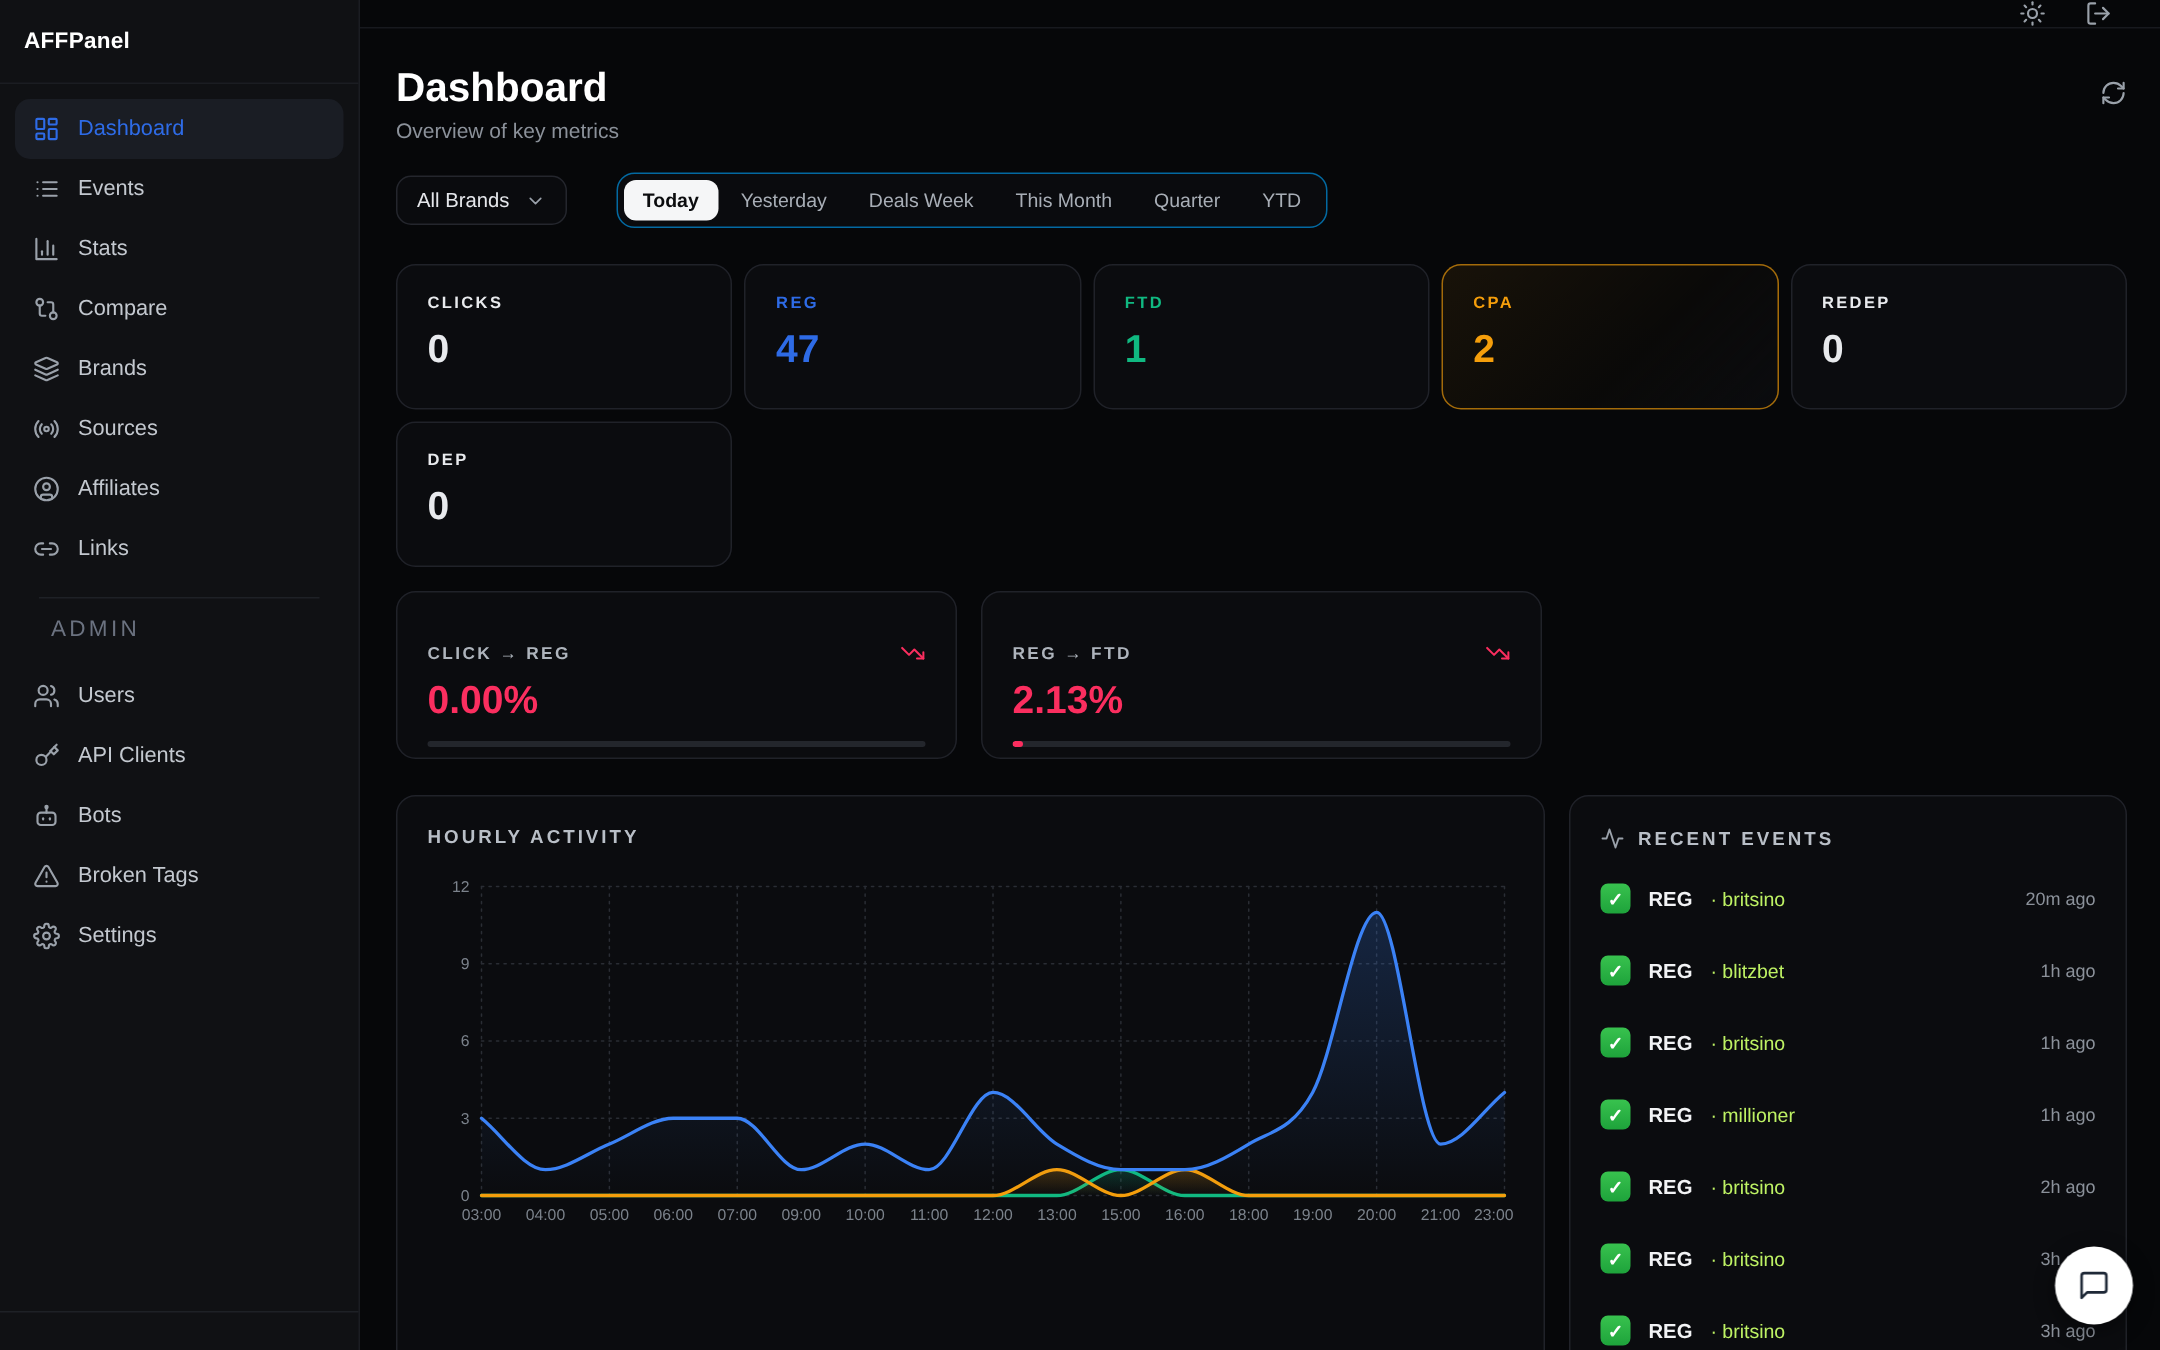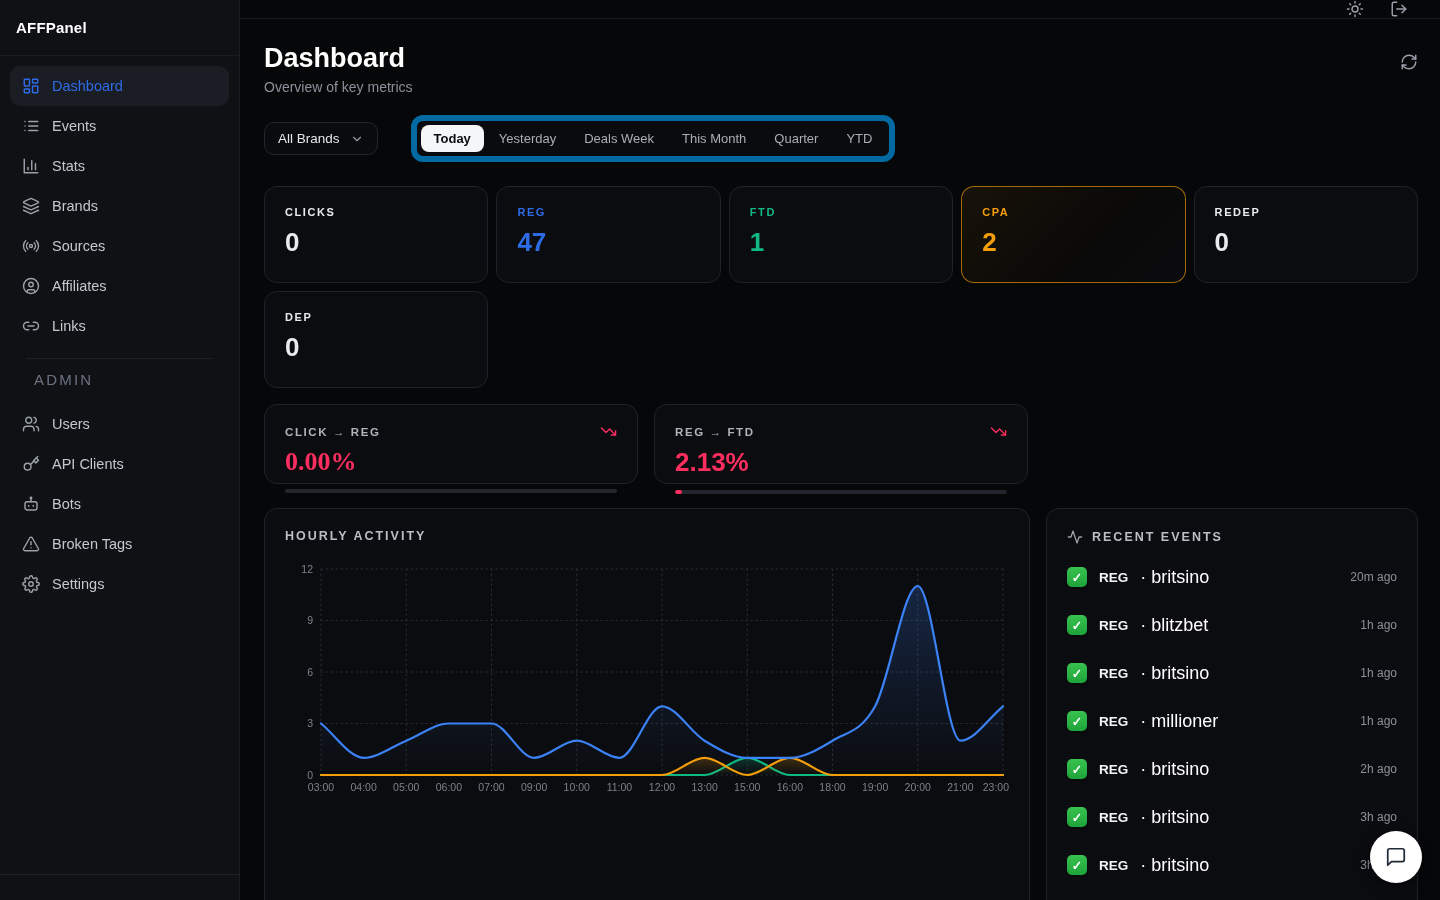--- a/index.html
+++ b/index.html
@@ -36,37 +36,37 @@
   .header-row { display:flex; justify-content:space-between; align-items:flex-start; }
   .h-title { font-size:27px; font-weight:800; color:#fff; }
   .h-sub { margin-top:5px; font-size:14px; color:#8b919a; }
   .refresh-btn { margin-top:10px; }
 
   .filters { display:flex; align-items:center; gap:33px; margin-top:20px; }
   .brand-select { display:flex; align-items:center; gap:10px; border:1px solid #24262d;
     border-radius:10px; padding:8px 13px; font-size:13.5px; color:#e5e7eb; cursor:pointer;
     background:#0a0b0e; }
   .brand-select svg { width:14px; height:14px; stroke:#9aa1aa; }
-  .period-tabs { display:flex; align-items:center; gap:2px; border:6px solid #0369a1;
+  .period-tabs { display:flex; align-items:center; gap:2px; border:1px solid #0369a1;
     border-radius:12px; padding:4px; background:#0a0b0e; }
   .ptab { font-size:13px; color:#a8aeb6; padding:6px 13px; border-radius:8px; cursor:pointer;
     white-space:nowrap; background:none; border:none; font-family:inherit; }
   .ptab.active { background:#f5f6f7; color:#0b0c0e; font-weight:700; }
 
   .stats-row { display:grid; grid-template-columns:repeat(5,1fr); gap:8px; margin-top:24px; }
   .stat-card { height:97px; background:#0b0c0f; border:1px solid #202229; border-radius:13px;
     padding:19px 20px; cursor:pointer; }
   .stat-card.highlight { border-color:rgba(245,158,11,.65);
     background:linear-gradient(135deg, rgba(245,158,11,.08), rgba(245,158,11,.02) 60%, #0b0c0f); }
   .stat-label { font-size:11px; font-weight:700; letter-spacing:1.6px; }
   .stat-value { margin-top:9px; font-size:26px; font-weight:800; }
 
   .conv-row { display:grid; grid-template-columns:repeat(3,1fr); gap:16px; margin-top:16px; }
-  .conv-card { height:80px; background:#0b0c0f; border:1px solid #202229; border-radius:13px;
-    padding:18px 20px; }
+  .conv-card { height:112px; background:#0b0c0f; border:1px solid #202229; border-radius:13px;
+    padding:32px 20px; }
   .conv-top { display:flex; justify-content:space-between; align-items:center; }
   .conv-label { font-size:11.5px; font-weight:700; letter-spacing:1.6px; color:#aeb4bc; }
   .conv-top svg { width:17px; height:17px; stroke:#fb2e5f; }
   .conv-value { margin-top:7px; font-size:26px; font-weight:800; }
   .progress { margin-top:12px; height:4px; border-radius:2px; background:#23262c; overflow:hidden; }
   .progress-fill { height:4px; border-radius:2px; }
 
   .bottom-row { display:grid; grid-template-columns:1fr 372px; gap:16px; margin-top:24px;
     height:412px; }
   .panel-card { background:#0b0c0f; border:1px solid #202229; border-radius:13px; padding:20px; }
@@ -78,21 +78,21 @@
   .cgrid { stroke:#2a2d34; stroke-width:1; stroke-dasharray:1.5 3.5; }
   .ctick { fill:#7b828b; font-size:10.5px; font-family:"Liberation Sans",sans-serif; }
 
   .evt-list { margin-top:8px; }
   .evt-row { display:flex; align-items:center; gap:12px; height:48px; }
   .evt-check { width:20px; height:20px; border-radius:5px; flex-shrink:0;
     background:linear-gradient(180deg,#38c24e,#1ea33b); display:flex; align-items:center;
     justify-content:center; }
   .evt-check::after { content:"✓"; color:#fff; font-size:12.5px; font-weight:900; }
   .evt-type { font-size:13.5px; font-weight:800; color:#f2f3f5; }
-  .evt-brand { font-size:18px; color:#ffffff; }
+  .evt-brand { font-size:13px; color:#bef264; }
   .evt-brand::before { content:"· "; }
   .evt-time { margin-left:auto; font-size:12px; color:#8b919a; }
 
   .chat-fab { position:fixed; right:18px; bottom:17px; width:52px; height:52px; border-radius:50%;
     background:#fff; border:none; display:flex; align-items:center; justify-content:center;
     cursor:pointer; box-shadow:0 4px 14px rgba(0,0,0,.45); }
   .chat-fab svg { width:22px; height:22px; stroke:#1f2937; }
 
   svg { fill:none; stroke-width:1.9; stroke-linecap:round; stroke-linejoin:round; }
 </style>
@@ -132,20 +132,29 @@
         <span>Events</span>
       </div>
       <div class="sitem">
         <svg viewBox="0 0 24 24">
             <path d="M3 3v18h18"></path>
             <path d="M18 17V9"></path>
             <path d="M13 17V5"></path>
             <path d="M8 17v-3"></path>
           </svg>
         <span>Stats</span>
+      </div>
+      <div class="sitem">
+        <svg viewBox="0 0 24 24">
+            <circle cx="18" cy="18" r="3"></circle>
+            <circle cx="6" cy="6" r="3"></circle>
+            <path d="M13 6h3a2 2 0 0 1 2 2v7"></path>
+            <path d="M11 18H8a2 2 0 0 1-2-2V9"></path>
+          </svg>
+        <span>Compare</span>
       </div>
       <div class="sitem">
         <svg viewBox="0 0 24 24">
             <path d="m12.83 2.18a2 2 0 0 0-1.66 0L2.6 6.08a1 1 0 0 0 0 1.83l8.58 3.91a2 2 0 0 0 1.66 0l8.58-3.9a1 1 0 0 0 0-1.83Z"></path>
             <path d="m22 17.65-9.17 4.16a2 2 0 0 1-1.66 0L2 17.65"></path>
             <path d="m22 12.65-9.17 4.16a2 2 0 0 1-1.66 0L2 12.65"></path>
           </svg>
         <span>Brands</span>
       </div>
       <div class="sitem">
@@ -312,21 +321,21 @@
 
       <div class="conv-row">
         <div class="conv-card">
           <div class="conv-top">
             <span class="conv-label">CLICK → REG</span>
             <svg viewBox="0 0 24 24">
                 <polyline points="22 17 13.5 8.5 8.5 13.5 2 7"></polyline>
                 <polyline points="16 17 22 17 22 11"></polyline>
               </svg>
           </div>
-          <div class="conv-value" style="color: rgb(251, 46, 95); font-family: Liberation Serif, serif;">0.00%</div>
+          <div class="conv-value" style="color: rgb(251, 46, 95);">0.00%</div>
           <div class="progress">
             <div class="progress-fill" style="width: 0%; background-color: rgb(251, 46, 95);"></div>
           </div>
         </div>
         <div class="conv-card">
           <div class="conv-top">
             <span class="conv-label">REG → FTD</span>
             <svg viewBox="0 0 24 24">
                 <polyline points="22 17 13.5 8.5 8.5 13.5 2 7"></polyline>
                 <polyline points="16 17 22 17 22 11"></polyline>

